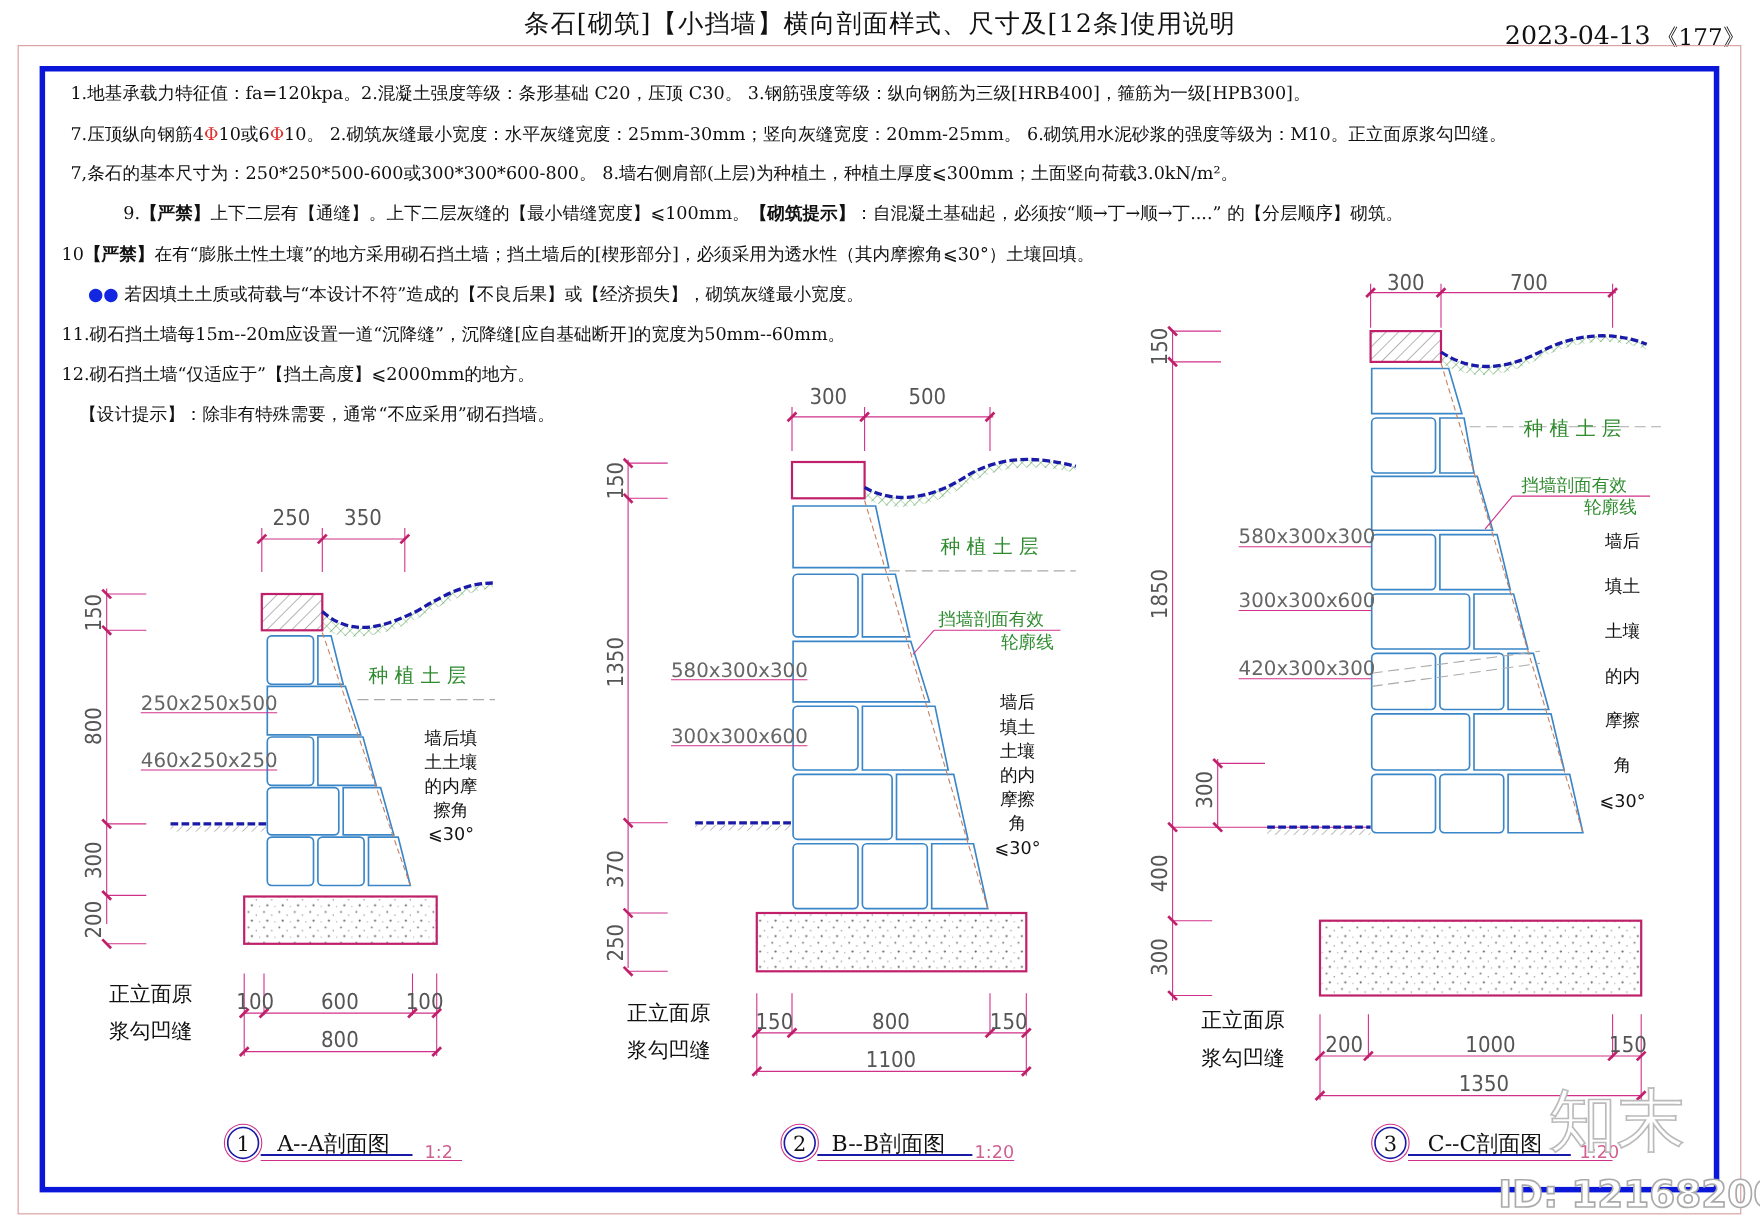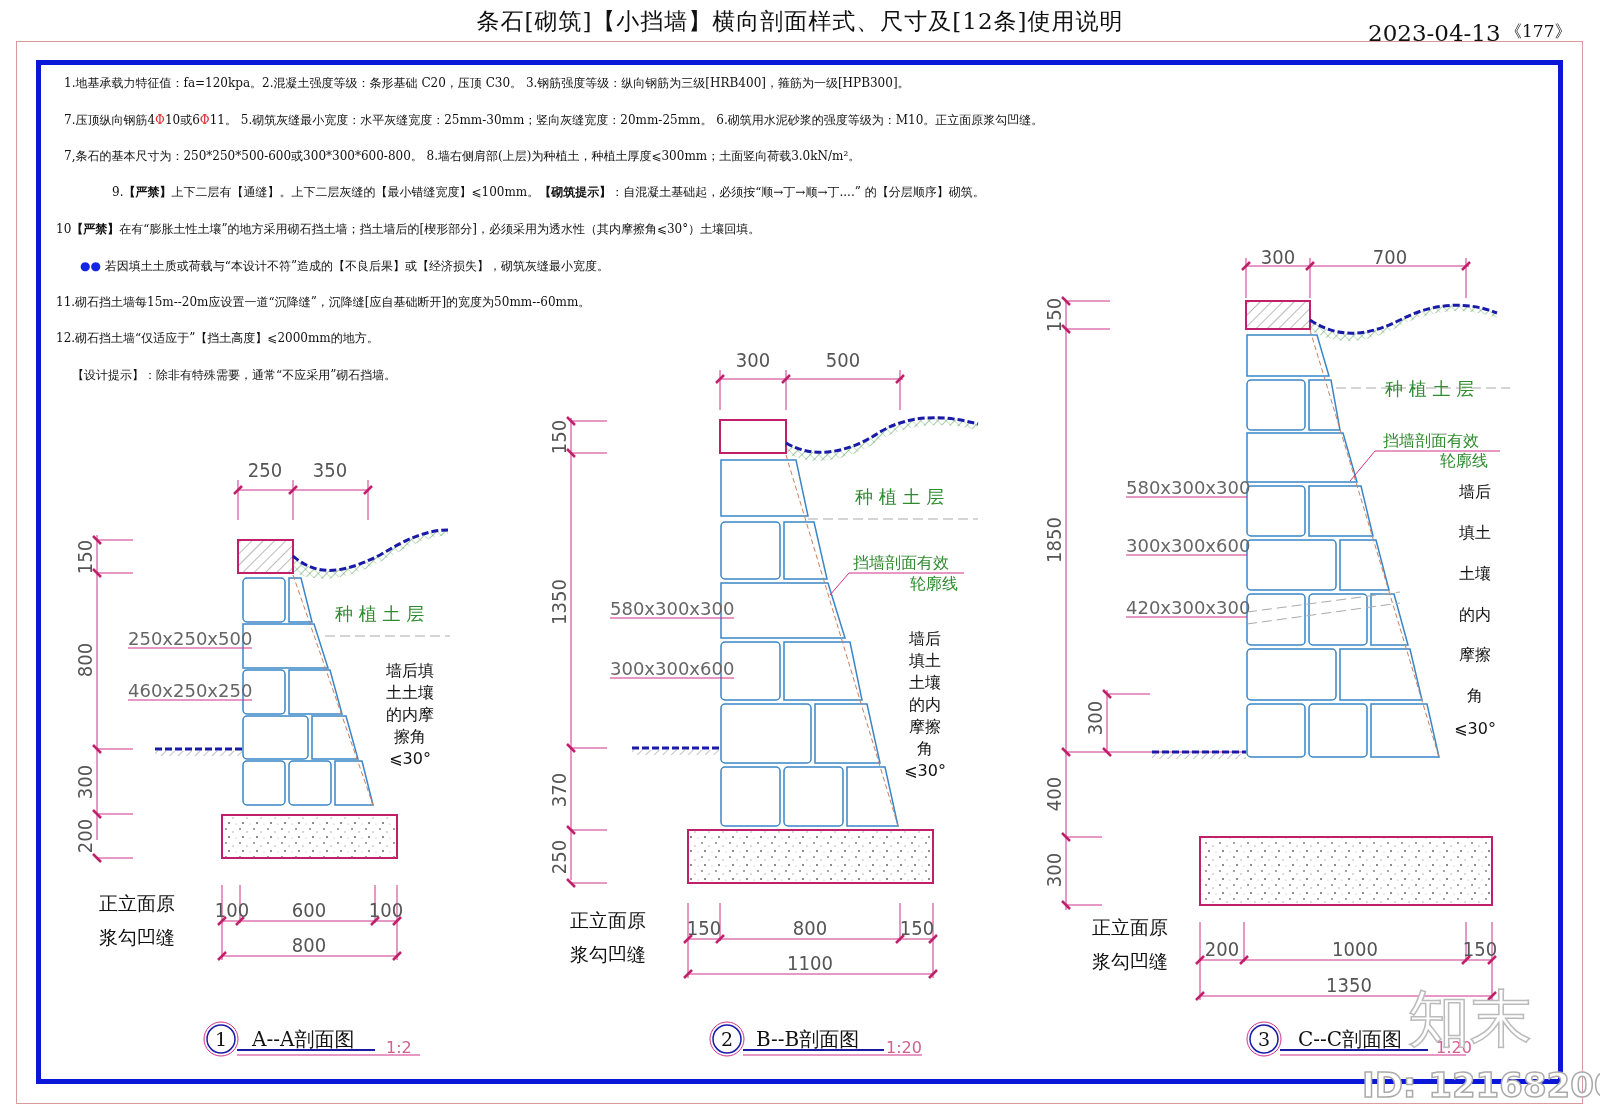--- a/index.html
+++ b/index.html
@@ -1,43 +1,43 @@
 <!DOCTYPE html>
 <html><head>
 <meta charset="utf-8">
 <style>
   html,body{margin:0;padding:0;background:#fff;}
   body{width:1600px;height:1117px;position:relative;overflow:hidden;font-family:"DejaVu Serif","Liberation Serif",serif;color:#111;}
   .title{position:absolute;left:0;top:6px;width:1600px;text-align:center;font-size:23px;letter-spacing:1px;}
   .date{position:absolute;left:1368px;top:20px;font-size:23px;}
-  .pageno{position:absolute;left:1505px;top:20px;font-size:17px;}
+  .pageno{position:absolute;left:1505px;top:20px;font-size:21px;}
   .outer{position:absolute;left:16px;top:41px;width:1567px;height:1063px;border:1px solid #d79b9b;box-sizing:border-box;}
   .inner{position:absolute;left:36px;top:60px;width:1527px;height:1024px;border:5px solid #0a17d9;box-sizing:border-box;}
-  .note{position:absolute;font-size:12px;white-space:nowrap;}
+  .note{position:absolute;font-size:16px;white-space:nowrap;}
   .note b{font-weight:bold;}
   .dot{color:#1326e0;}
   .red{color:#e03030;}
   svg{position:absolute;left:0;top:0;}
   .dim{font-family:"DejaVu Sans Condensed","DejaVu Sans","Liberation Sans",sans-serif;fill:#555;font-size:20px;}
   .lbl{font-family:"DejaVu Sans","Liberation Sans",sans-serif;fill:#666;font-size:18px;}
   .zh{font-family:"DejaVu Sans","Liberation Sans",sans-serif;}
 </style>
 </head>
 <body>
 
 <div class="title">条石[砌筑]【小挡墙】横向剖面样式、尺寸及[12条]使用说明</div>
 <div class="date">2023-04-13</div>
 <div class="pageno">《177》</div>
 
 <div class="outer"></div>
 <div class="inner"></div>
 
 <div class="note" style="left:64px;top:75px;">1.地基承载力特征值：fa=120kpa。2.混凝土强度等级：条形基础 C20，压顶 C30。 3.钢筋强度等级：纵向钢筋为三级[HRB400]，箍筋为一级[HPB300]。</div>
 <div class="note" style="left:64px;top:112px;">
-  <span>7.压顶纵向钢筋4</span><span class="red">Φ</span><span>10或6</span><span class="red">Φ</span><span>11。 5.砌筑灰缝最小宽度：水平灰缝宽度：25mm-30mm；竖向灰缝宽度：20mm-25mm。 6.砌筑用水泥砂浆的强度等级为：M10。正立面原浆勾凹缝。</span>
+  <span>7.压顶纵向钢筋4</span><span class="red">Φ</span><span>10或6</span><span class="red">Φ</span><span>10。 2.砌筑灰缝最小宽度：水平灰缝宽度：25mm-30mm；竖向灰缝宽度：20mm-25mm。 6.砌筑用水泥砂浆的强度等级为：M10。正立面原浆勾凹缝。</span>
 </div>
 <div class="note" style="left:64px;top:148px;">7,条石的基本尺寸为：250*250*500-600或300*300*600-800。     8.墙右侧肩部(上层)为种植土，种植土厚度⩽300mm；土面竖向荷载3.0kN/m²。</div>
 <div class="note" style="left:64px;top:184px;margin-left:48px;">
   <span>9.</span><b>【严禁】</b><span>上下二层有【通缝】。上下二层灰缝的【最小错缝宽度】⩽100mm。</span><b>【砌筑提示】</b><span>：自混凝土基础起，必须按“顺→丁→顺→丁....” 的【分层顺序】砌筑。</span>
 </div>
 <div class="note" style="left:56px;top:221px;">
   <span>10</span><b>【严禁】</b><span>在有“膨胀土性土壤”的地方采用砌石挡土墙；挡土墙后的[楔形部分]，必须采用为透水性（其内摩擦角⩽30°）土壤回填。</span>
 </div>
 <div class="note" style="left:80px;top:258px;">
   <span class="dot">●●</span> <span>若因填土土质或荷载与“本设计不符”造成的【不良后果】或【经济损失】，砌筑灰缝最小宽度。</span>

